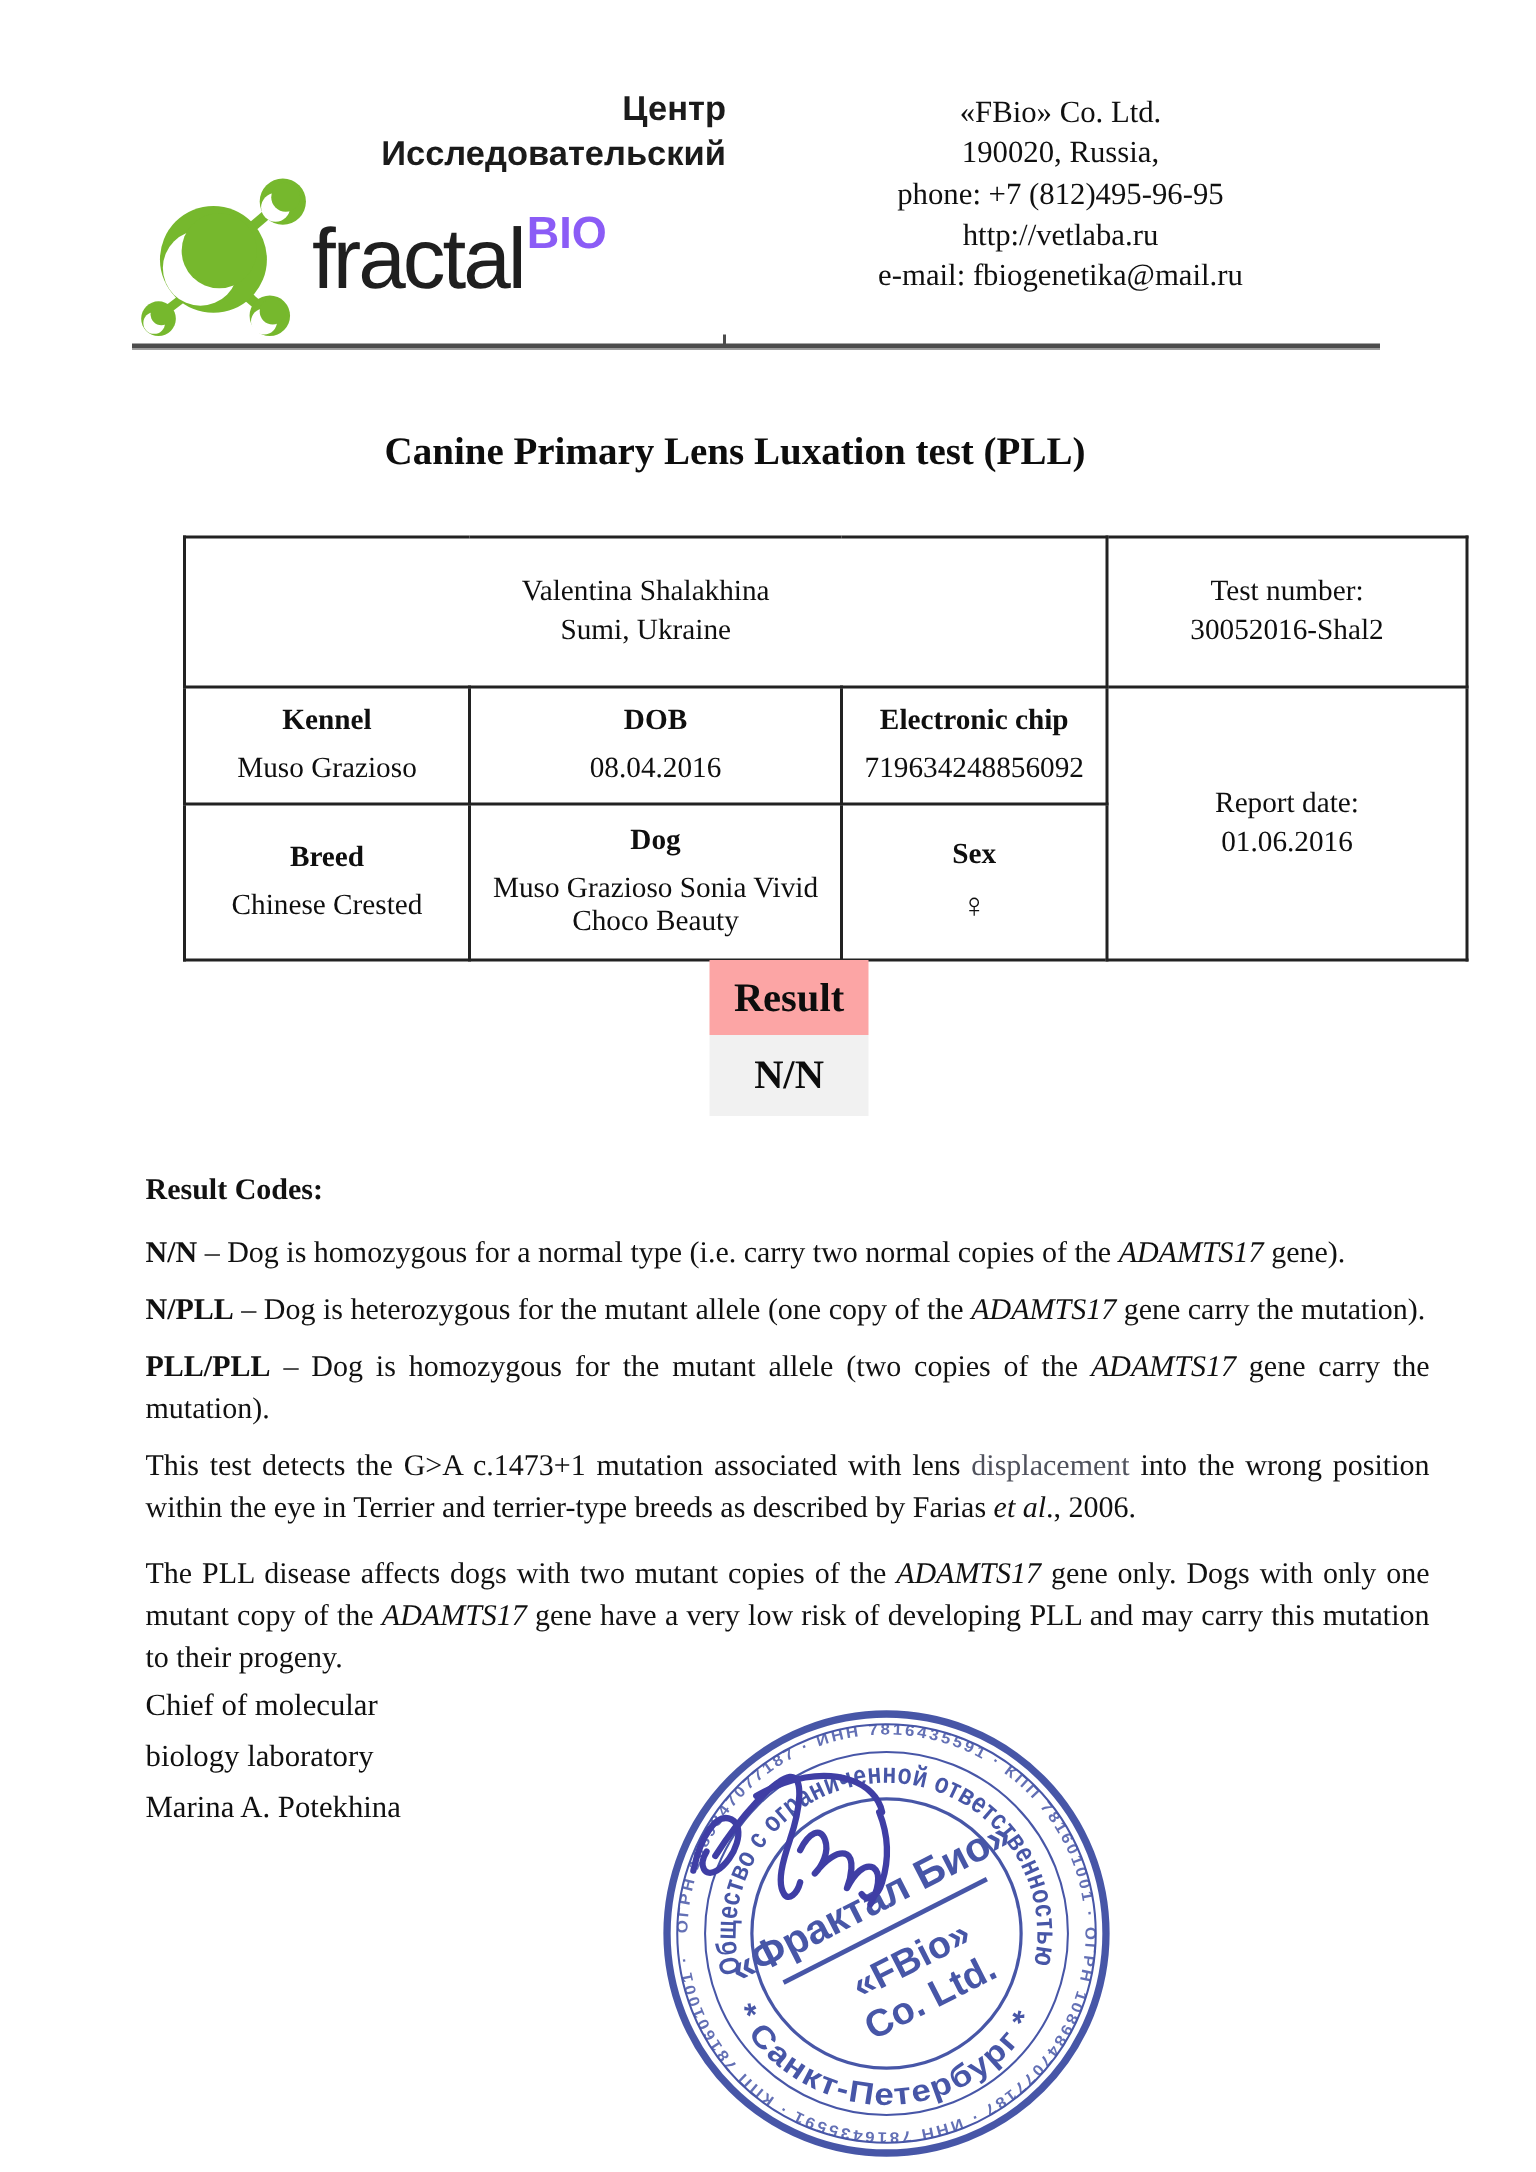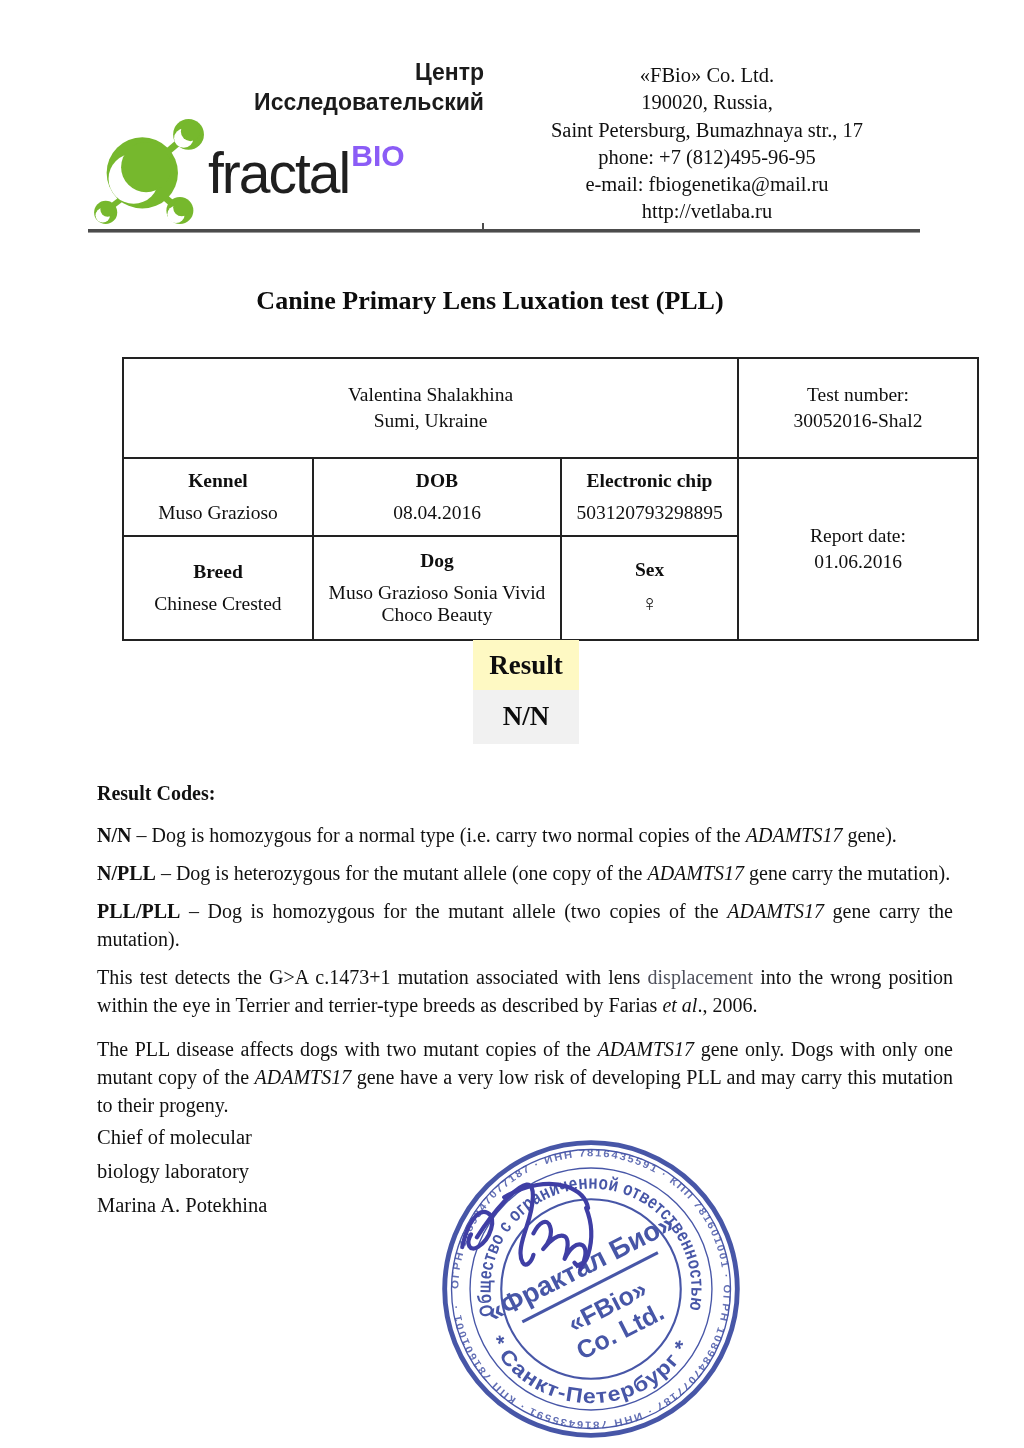--- a/index.html
+++ b/index.html
@@ -48,21 +48,21 @@
     border:2px solid #222;text-align:center;vertical-align:middle;padding:6px 4px;
   }
   .info-table .r1 td{height:86px;}
   .info-table .r2 td{height:64px;}
   .info-table .r3 td{height:90px;}
   .cell-label{font-weight:bold;margin-bottom:10px;}
   .two-line div{line-height:1.35;}
   .sex-glyph{font-size:23px;}
   
   .result-label{
-    position:absolute;top:640px;left:473px;width:106px;height:50px;background:#fef9c3;
+    position:absolute;top:640px;left:473px;width:106px;height:50px;background:#fca5a5;
     font-size:27px;font-weight:bold;text-align:center;line-height:50px;color:#0d0d0d;
   }
   .result-value{
     position:absolute;top:690px;left:473px;width:106px;height:54px;background:#f1f1f1;
     font-size:27px;font-weight:bold;text-align:center;line-height:52px;color:#0d0d0d;
   }
   
   .content{position:absolute;top:779px;left:97px;width:856px;font-size:20px;line-height:1.4;}
   .codes-heading{font-weight:bold;margin:0 0 14px 0;font-size:20px;}
   .content p{margin:0 0 10px 0;text-align:justify;}
@@ -106,24 +106,23 @@
       <circle cx="11" cy="101" r="7.5" fill="#ffffff"></circle>
       <circle cx="16" cy="95" r="7.5" fill="#76b82d"></circle>
     </svg>
     <span class="logo-text">fractal</span>
     <span class="logo-sup">BIO</span>
   </div>
 
   <div class="company">
     <div>«FBio» Co. Ltd.</div>
     <div>190020, Russia,</div>
-    <div>Saint Petersburg, Bumazhnaya str., 17</div>
     <div>phone: +7 (812)495-96-95</div>
+    <div>http://vetlaba.ru</div>
     <div>e-mail: fbiogenetika@mail.ru</div>
-    <div>http://vetlaba.ru</div>
   </div>
 
   <div class="rule"></div>
 
   <h1 class="doc-title">Canine Primary Lens Luxation test (PLL)</h1>
 
   <table class="info-table">
     <colgroup>
         <col style="width:190px">
         <col style="width:248px">
@@ -145,21 +144,21 @@
       <td>
         <div class="cell-label">Kennel</div>
         <div>Muso Grazioso</div>
       </td>
       <td>
         <div class="cell-label">DOB</div>
         <div>08.04.2016</div>
       </td>
       <td>
         <div class="cell-label">Electronic chip</div>
-        <div>503120793298895</div>
+        <div>719634248856092</div>
       </td>
       <td rowspan="2" class="two-line">
         <div>Report date:</div>
         <div>01.06.2016</div>
       </td>
     </tr>
     <tr class="r3">
       <td>
         <div class="cell-label">Breed</div>
         <div>Chinese Crested</div>

